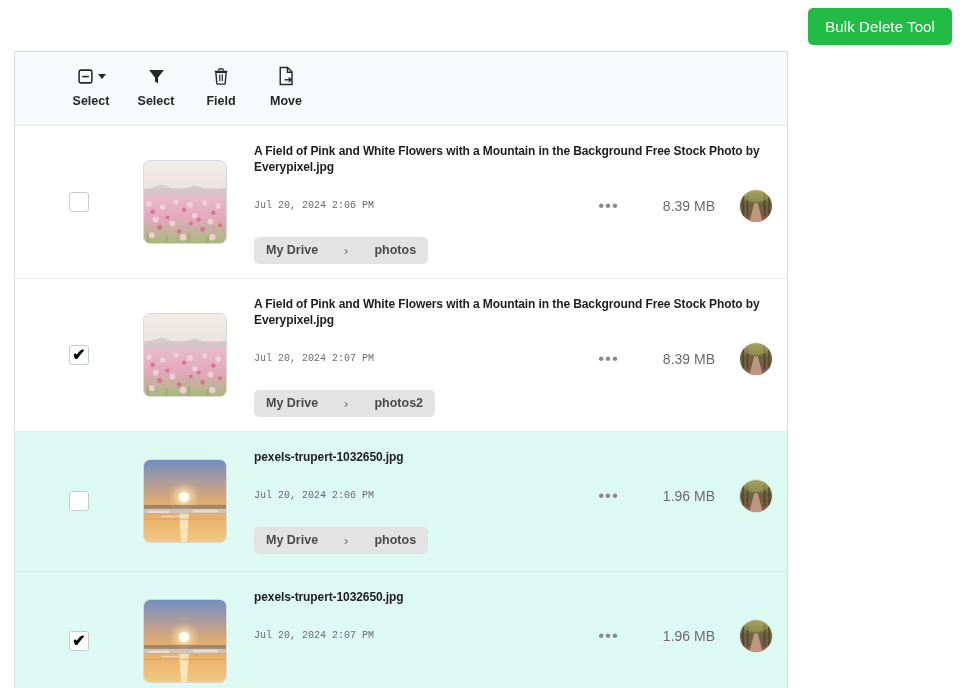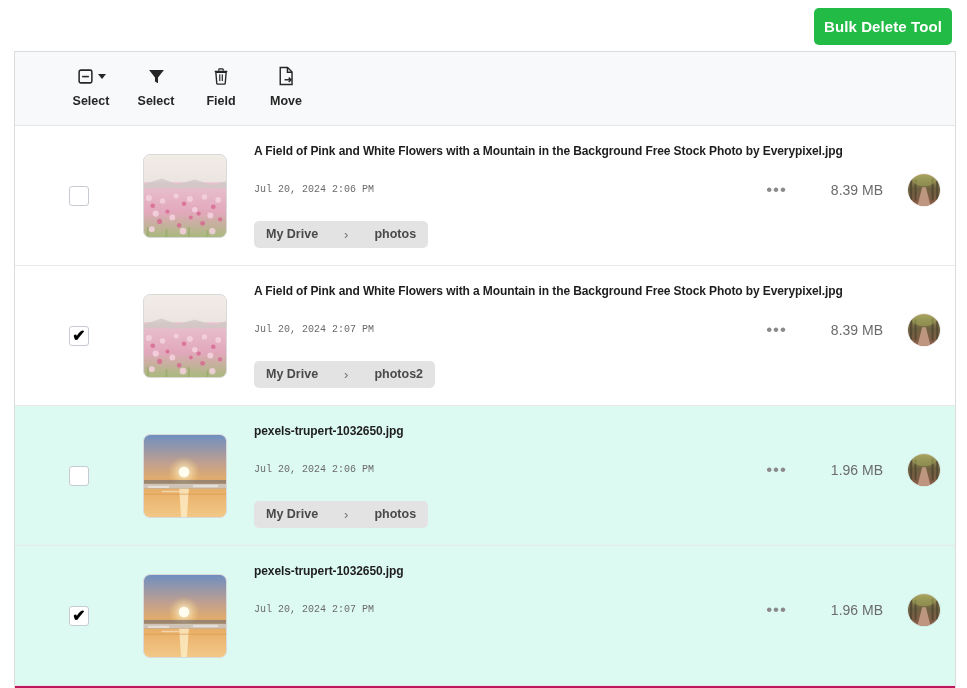--- a/index.html
+++ b/index.html
@@ -19,38 +19,38 @@
     justify-content: flex-end;
     padding-right: 15px;
     background: #ffffff;
   }
   .bulk-btn {
     background: #22bb45;
     color: #ffffff;
     border: none;
     border-radius: 5px;
     font-size: 15px;
-    font-weight: bold;
+    font-weight: normal;
     font-family: "Liberation Sans", sans-serif;
-    padding: 11px 10px;
+    padding: 11px 17px;
     cursor: pointer;
     letter-spacing: .1px;
     line-height: 1;
   }
 
   
   .panel {
     position: absolute;
     left: 14px;
     top: 51px;
-    width: 942px;
+    width: 774px;
     height: 637px;
     border: 1px solid #dcdcdc;
     border-bottom: none;
-    background: #be185d;
+    background: #a16207;
     overflow: hidden;
   }
 
   
   .toolbar {
     height: 74px;
     background: #f8f9fb;
     border-bottom: 1px solid #e6e6e6;
     display: flex;
     align-items: flex-start;

